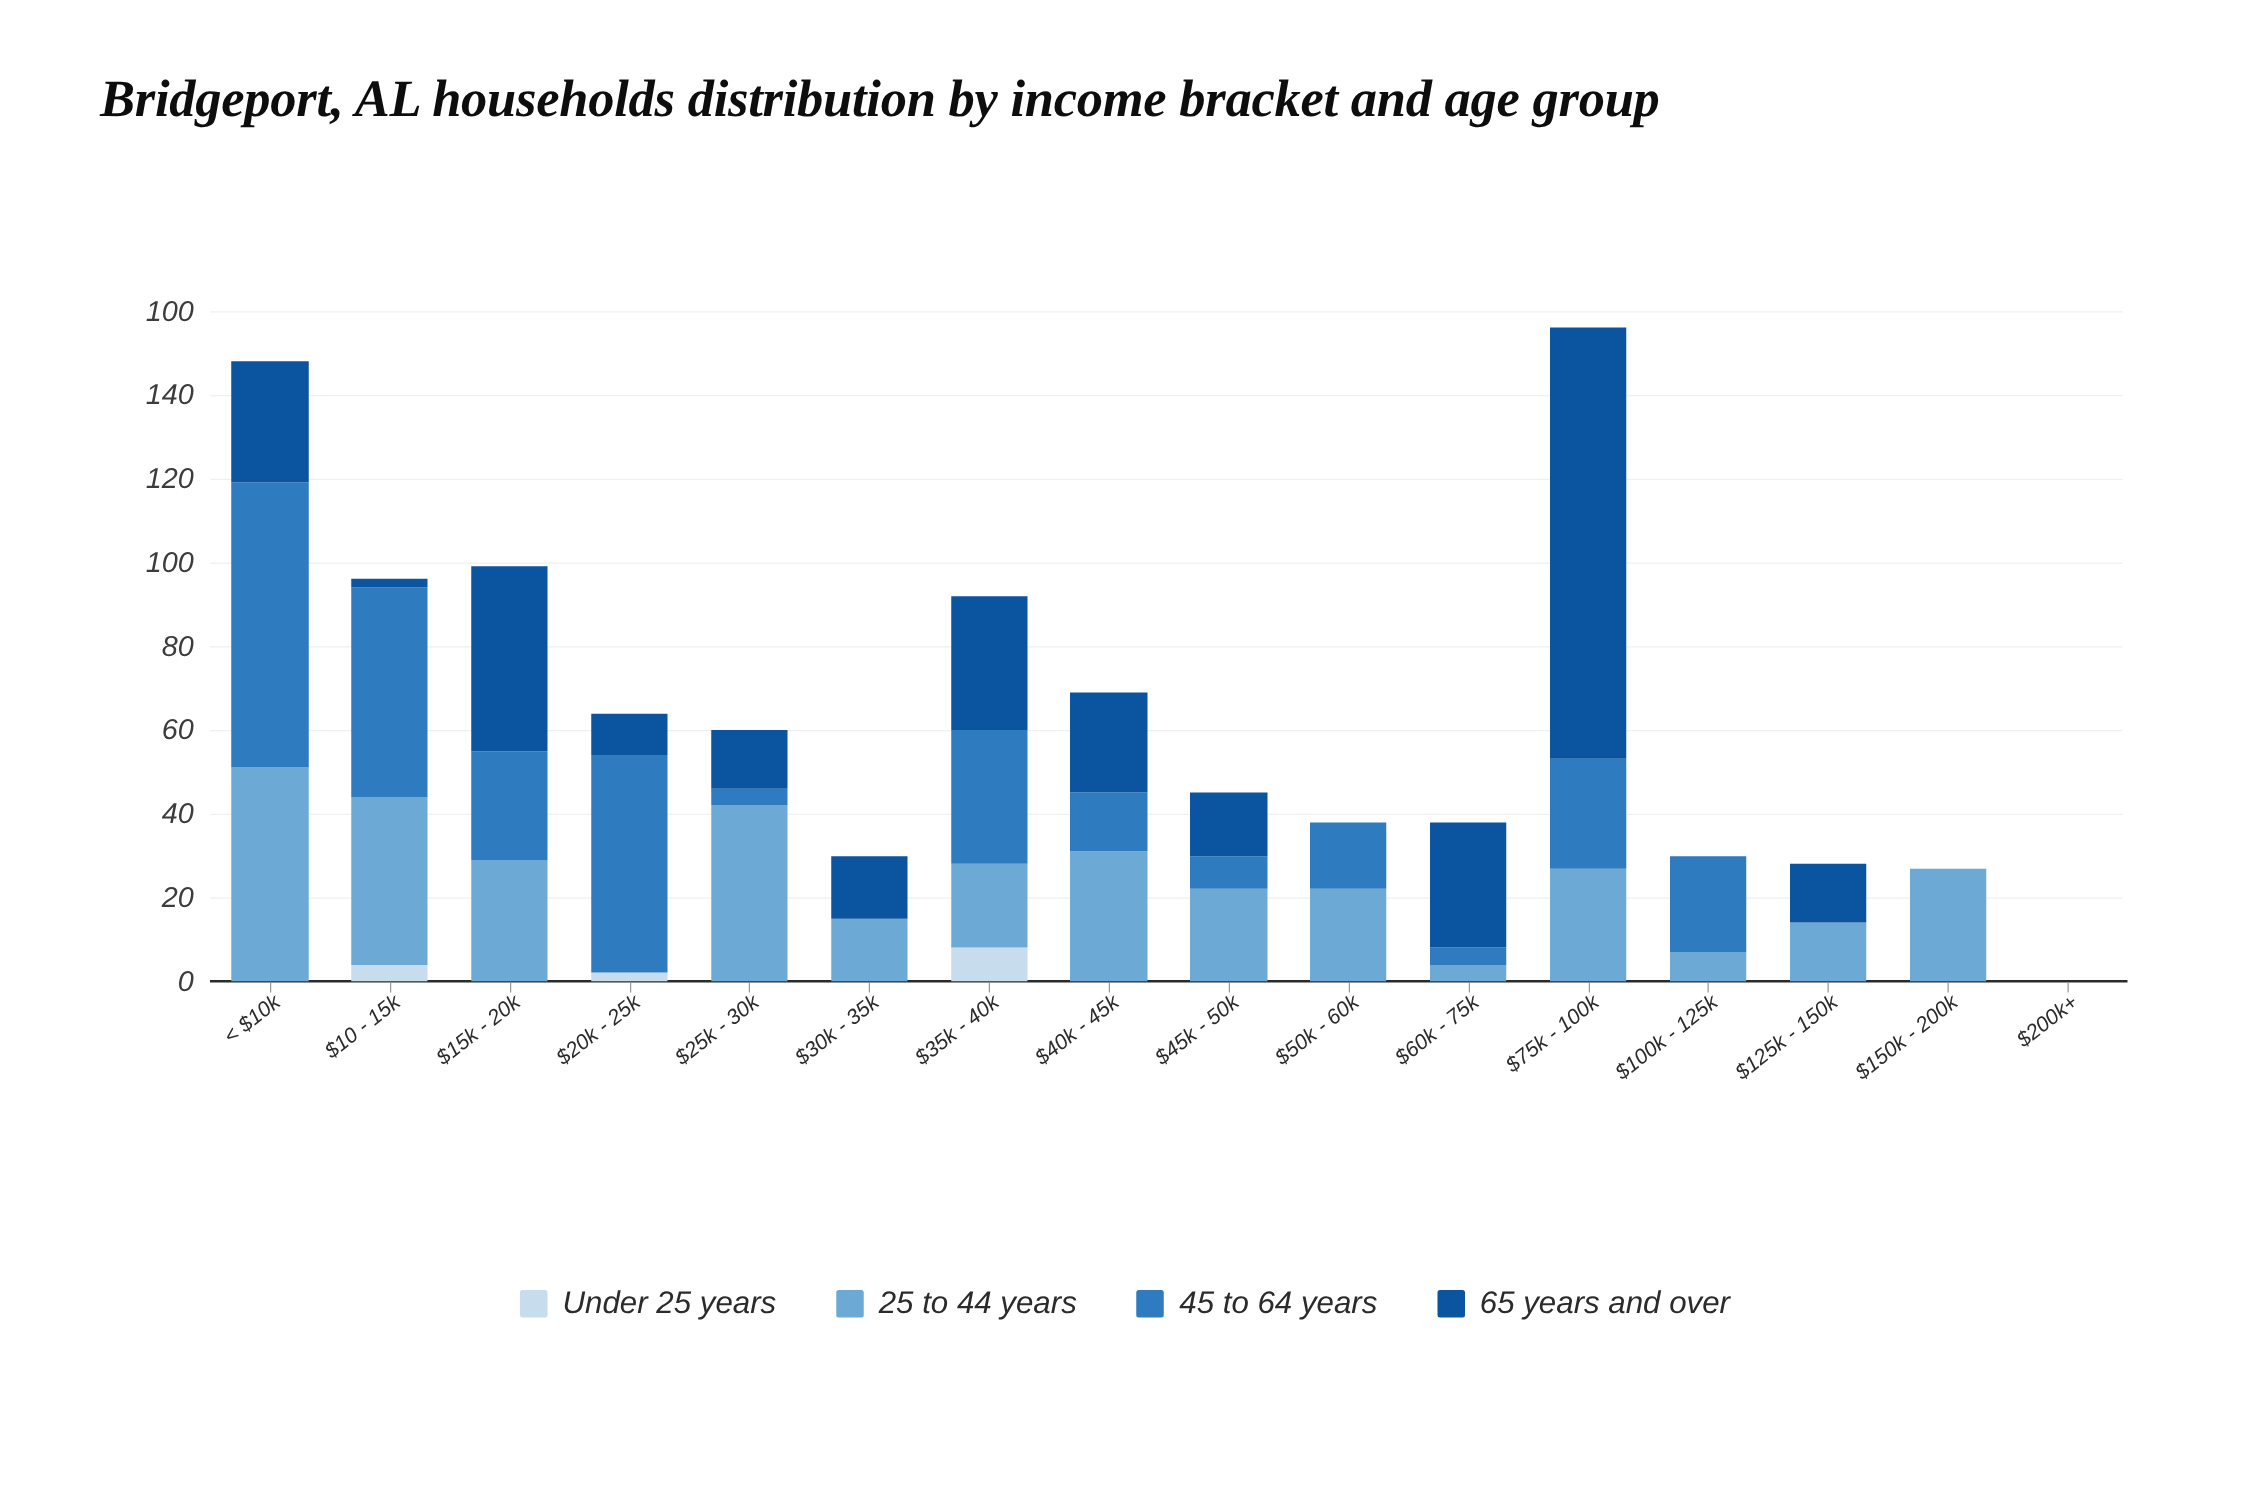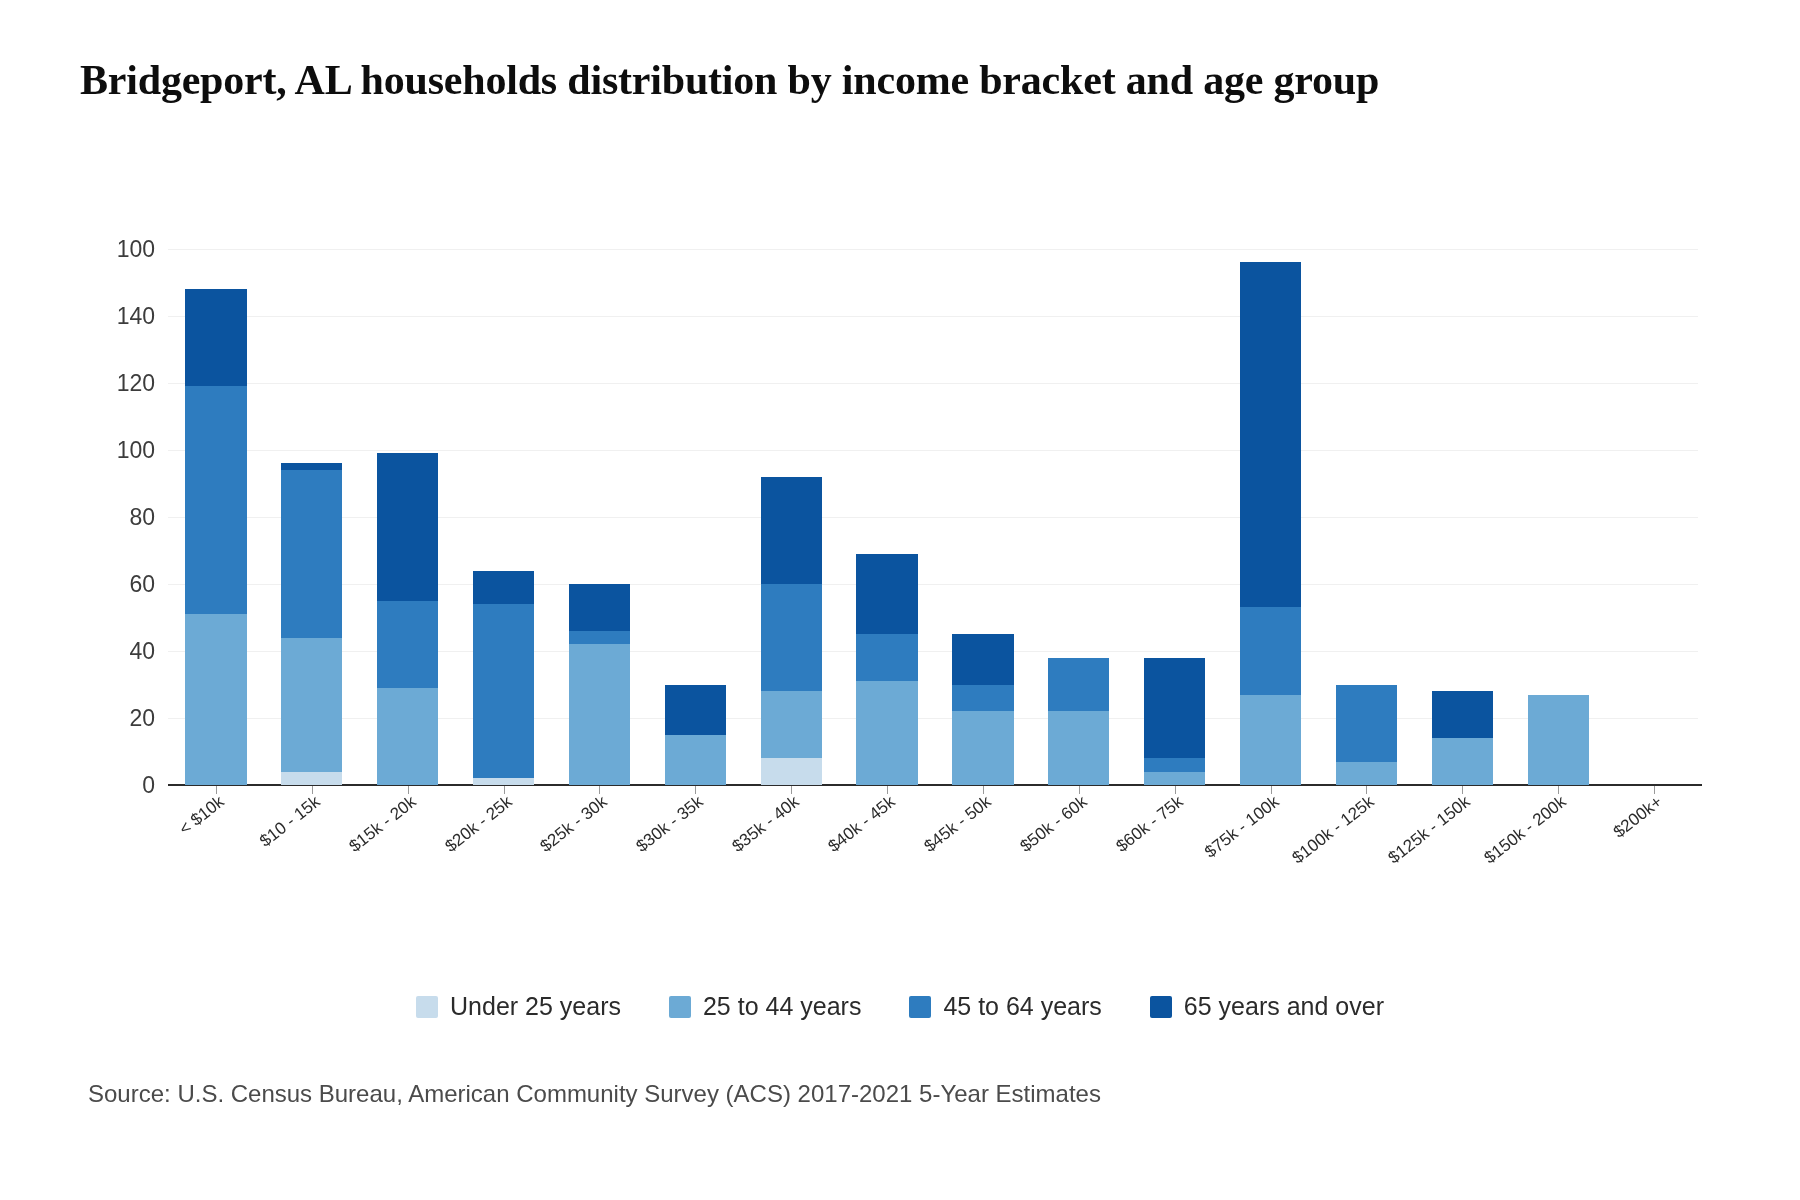--- a/index.html
+++ b/index.html
@@ -6,20 +6,21 @@
   html, body {
     width: 1800px; height: 1200px;
     background: #ffffff;
     font-family: "Liberation Sans", sans-serif;
     overflow: hidden;
   }
   #page {
     position: relative;
     width: 1800px; height: 1200px;
     background: #ffffff;
+    font-style: italic;
   }
 
   
   #title {
     position: absolute;
     left: 80px; top: 54px;
     width: 1600px;
     font-family: "Liberation Serif", serif;
     font-weight: bold;
     font-size: 42px;
@@ -110,21 +111,21 @@
     position: absolute;
     top: 786px;
     width: 1px; height: 8px;
     background: #9a9a9a;
   }
 
   
   #legend {
     position: absolute;
     left: 0; right: 0;
-    top: 992px;
+    top: 1028px;
     display: flex;
     justify-content: center;
     align-items: center;
     gap: 48px;
   }
   .legend-item {
     display: flex;
     align-items: center;
     gap: 12px;
   }
@@ -296,21 +297,20 @@
       <div class="legend-item">
         <span class="legend-swatch" style="background: rgb(46, 124, 191);"></span>
         <span class="legend-label">45 to 64 years</span>
       </div>
       <div class="legend-item">
         <span class="legend-swatch" style="background: rgb(11, 84, 159);"></span>
         <span class="legend-label">65 years and over</span>
       </div>
     </div>
 
-  <div id="source">Source: U.S. Census Bureau, American Community Survey (ACS) 2017-2021 5-Year Estimates</div>
 
 <div class="ytick-label" style="top: 785px;">0</div>
     <div class="ytick-label" style="top: 718px;">20</div>
     <div class="ytick-label" style="top: 651px;">40</div>
     <div class="ytick-label" style="top: 584px;">60</div>
     <div class="ytick-label" style="top: 517px;">80</div>
     <div class="ytick-label" style="top: 450px;">100</div>
     <div class="ytick-label" style="top: 383px;">120</div>
     <div class="ytick-label" style="top: 316px;">140</div>
     <div class="ytick-label" style="top: 249px;">100</div>

